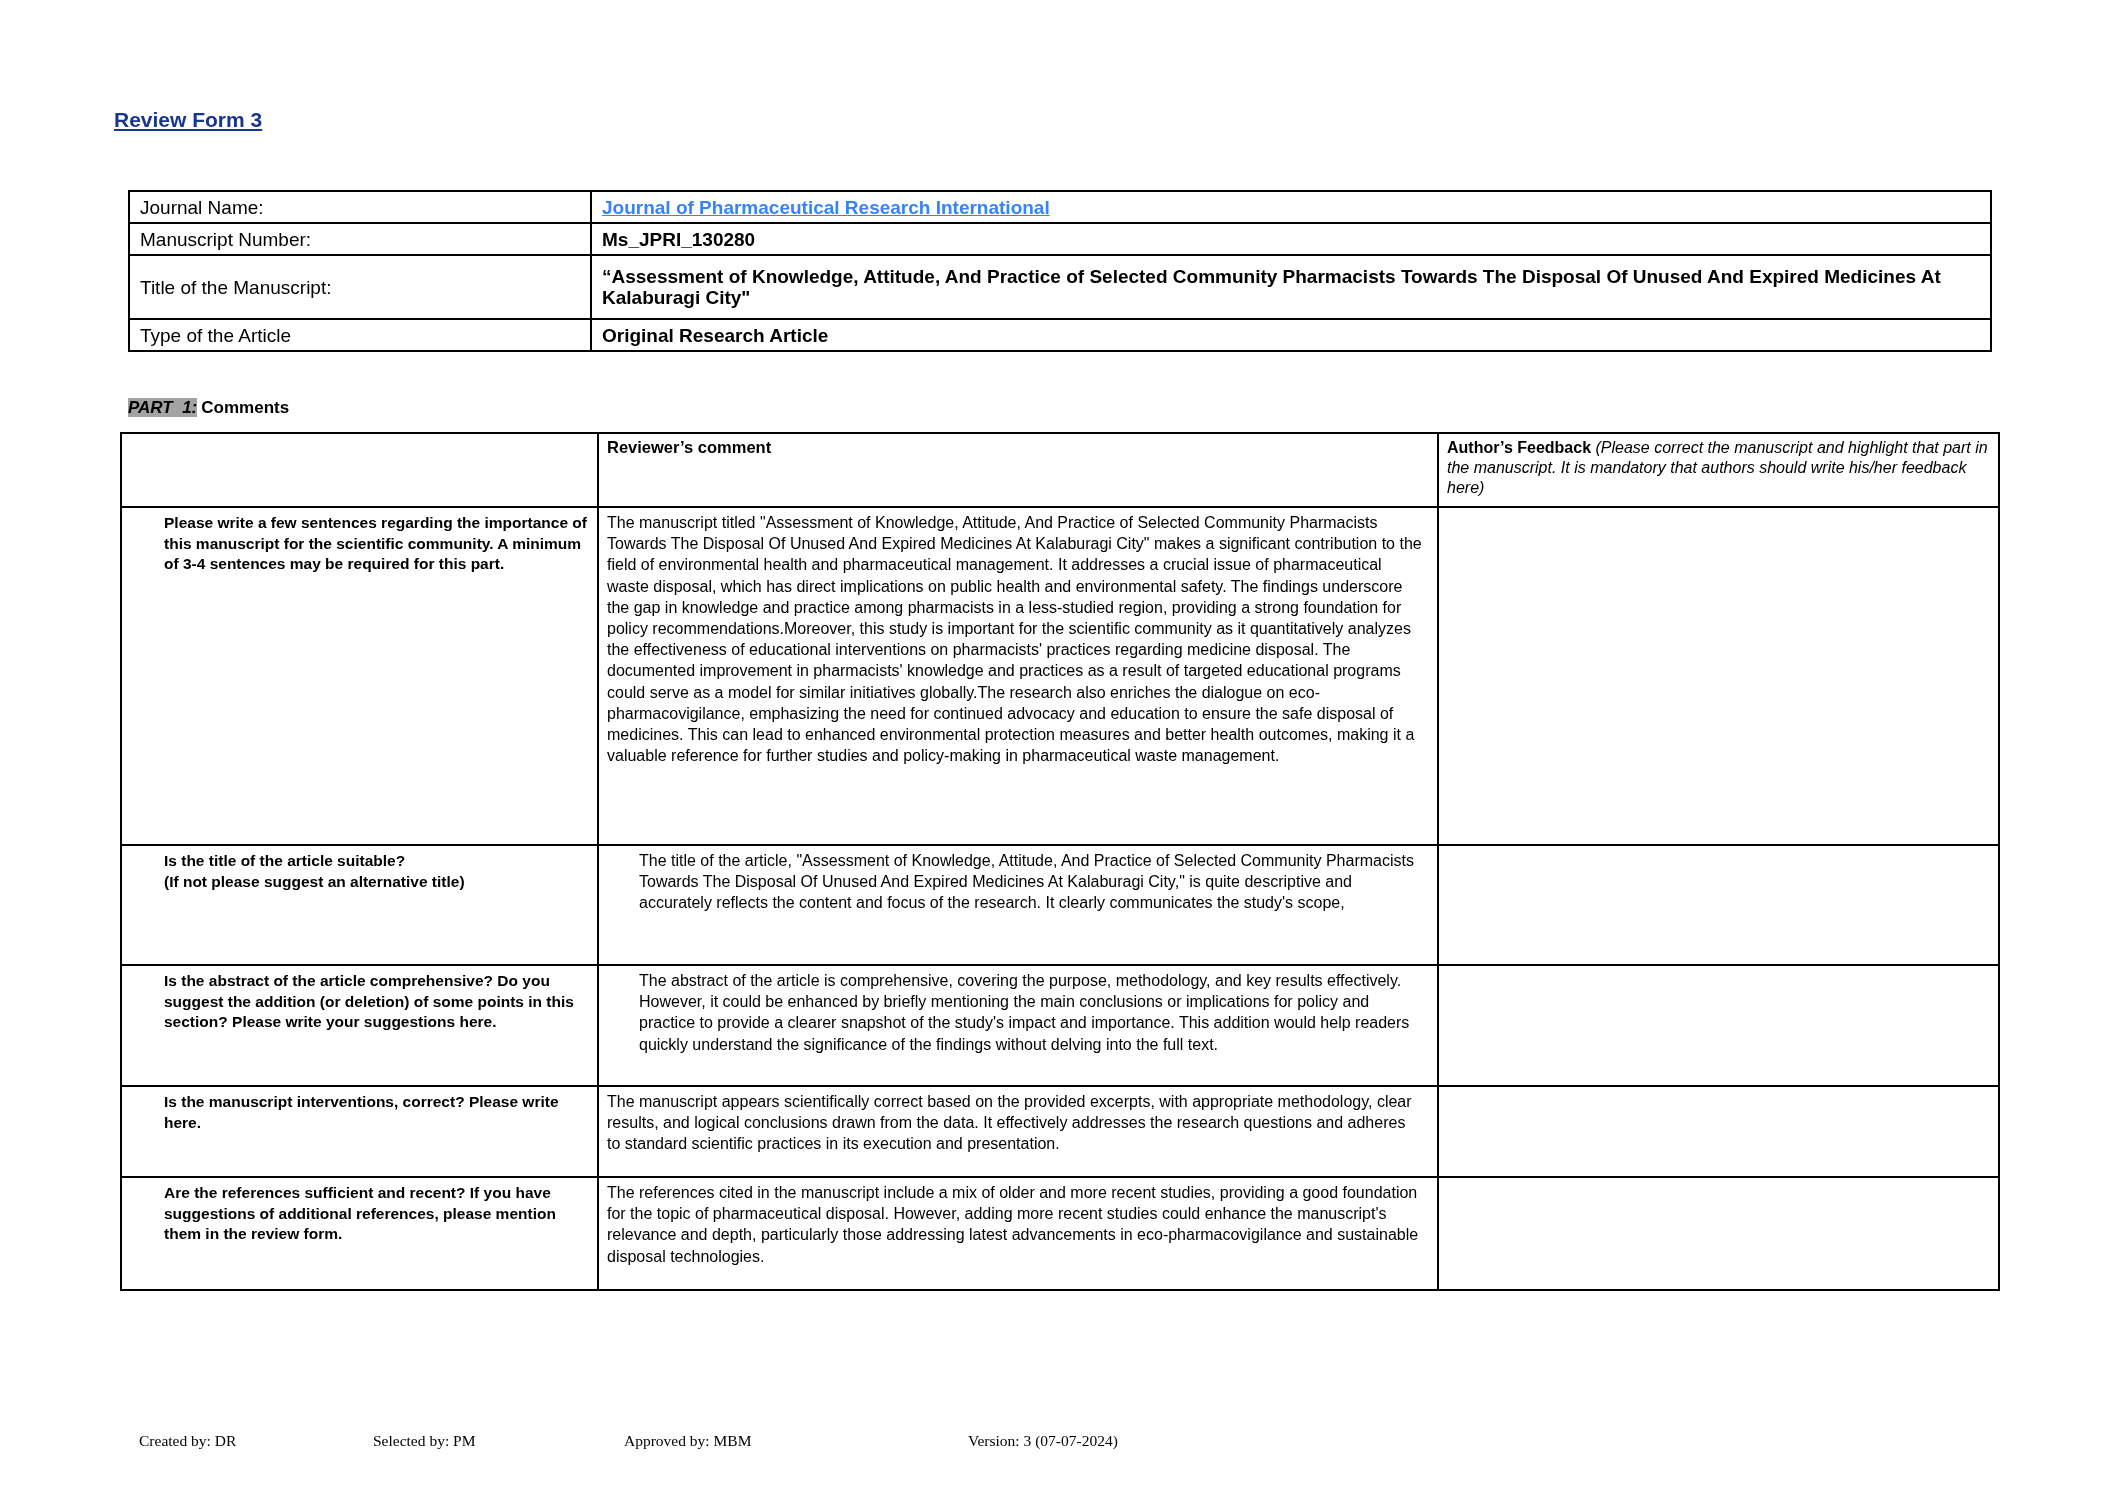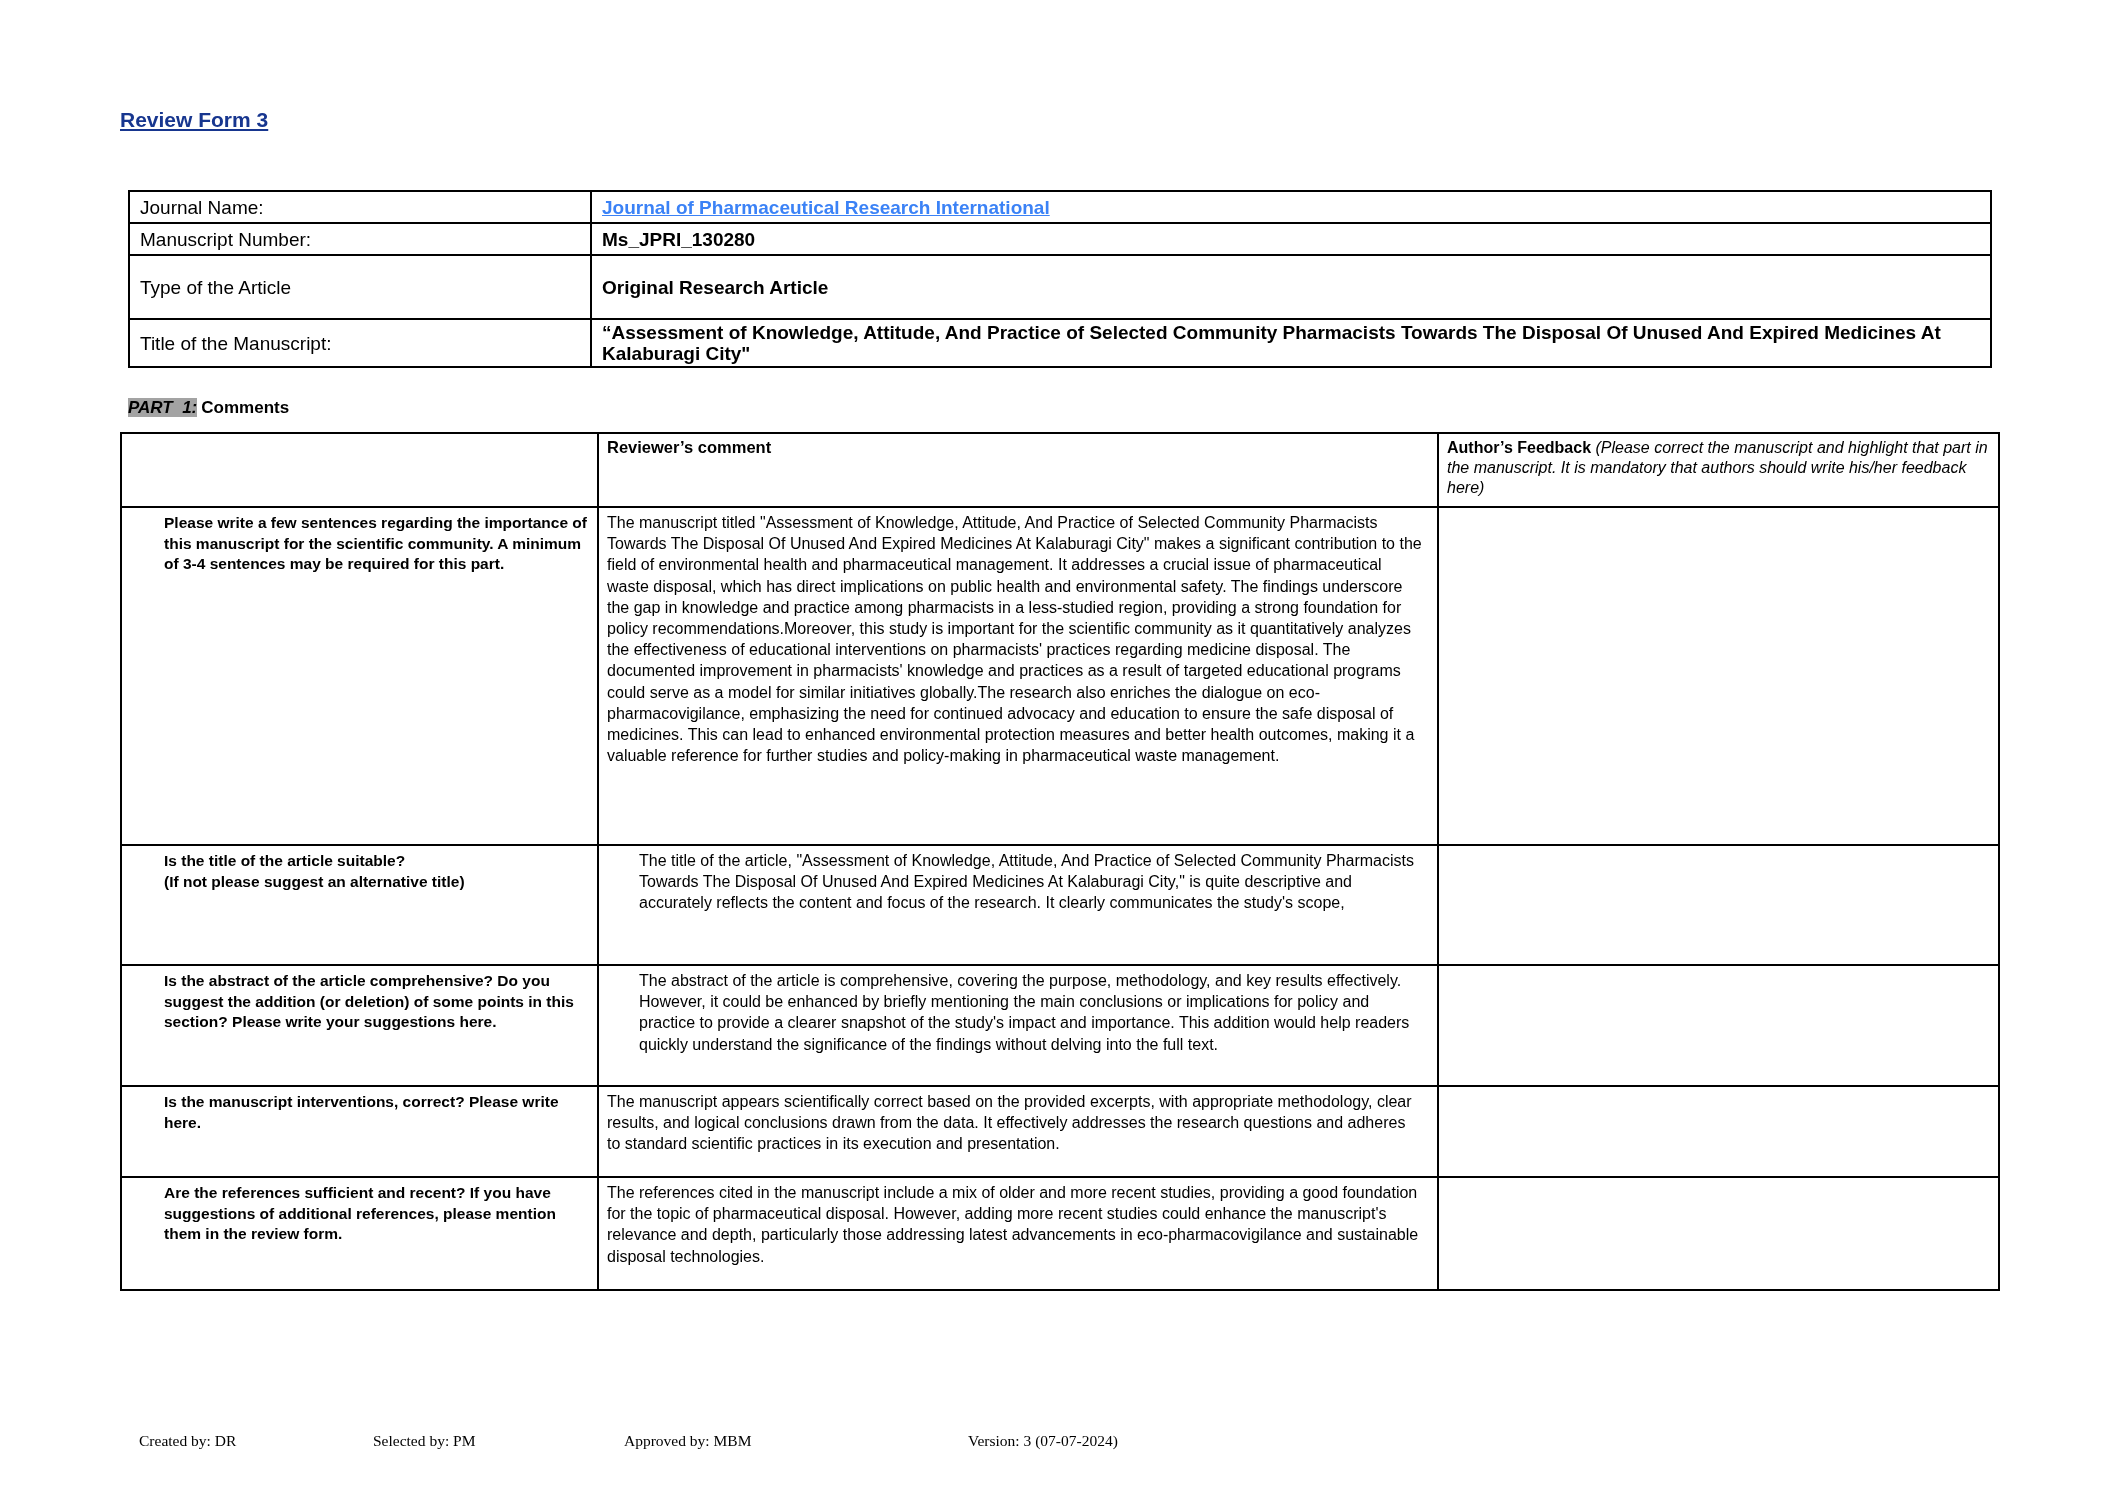--- a/index.html
+++ b/index.html
@@ -5,21 +5,21 @@
   html, body { margin: 0; padding: 0; }
   body {
     width: 2117px; height: 1497px;
     background: #ffffff;
     font-family: "Liberation Sans", sans-serif;
     position: relative;
     color: #000;
     overflow: hidden;
   }
   .page-title {
-    position: absolute; left: 120px; top: 108px;
+    position: absolute; left: 114px; top: 108px;
     font-size: 21px; font-weight: bold;
     color: #17368f;
     text-decoration: underline;
     margin: 0;
   }
   table { border-collapse: collapse; table-layout: fixed; }
   td { border: 2px solid #000; vertical-align: top; overflow: hidden; }
 
   
   .meta-table { position: absolute; left: 128px; top: 190px; width: 1862px; }
@@ -96,26 +96,26 @@
   <tbody>
       <tr>
     <td>Journal Name:</td>
     <td><a class="journal-link">Journal of Pharmaceutical Research International</a></td>
   </tr>
   <tr>
     <td>Manuscript Number:</td>
     <td class="meta-value">Ms_JPRI_130280</td>
   </tr>
   <tr>
+    <td>Title of the Manuscript:</td>
+    <td class="meta-value">“Assessment of Knowledge, Attitude, And Practice of Selected Community Pharmacists Towards The Disposal Of Unused And Expired Medicines At Kalaburagi City"</td>
+  </tr>
+  <tr>
     <td>Type of the Article</td>
     <td class="meta-value">Original Research Article</td>
-  </tr>
-  <tr>
-    <td>Title of the Manuscript:</td>
-    <td class="meta-value">“Assessment of Knowledge, Attitude, And Practice of Selected Community Pharmacists Towards The Disposal Of Unused And Expired Medicines At Kalaburagi City"</td>
   </tr>
 </tbody>
   </table>
 
 <div class="part1">
   <span class="part1-badge">PART  1:</span><span class="part1-label">Comments</span>
 </div>
 
 <table class="review-table">
   <colgroup>

